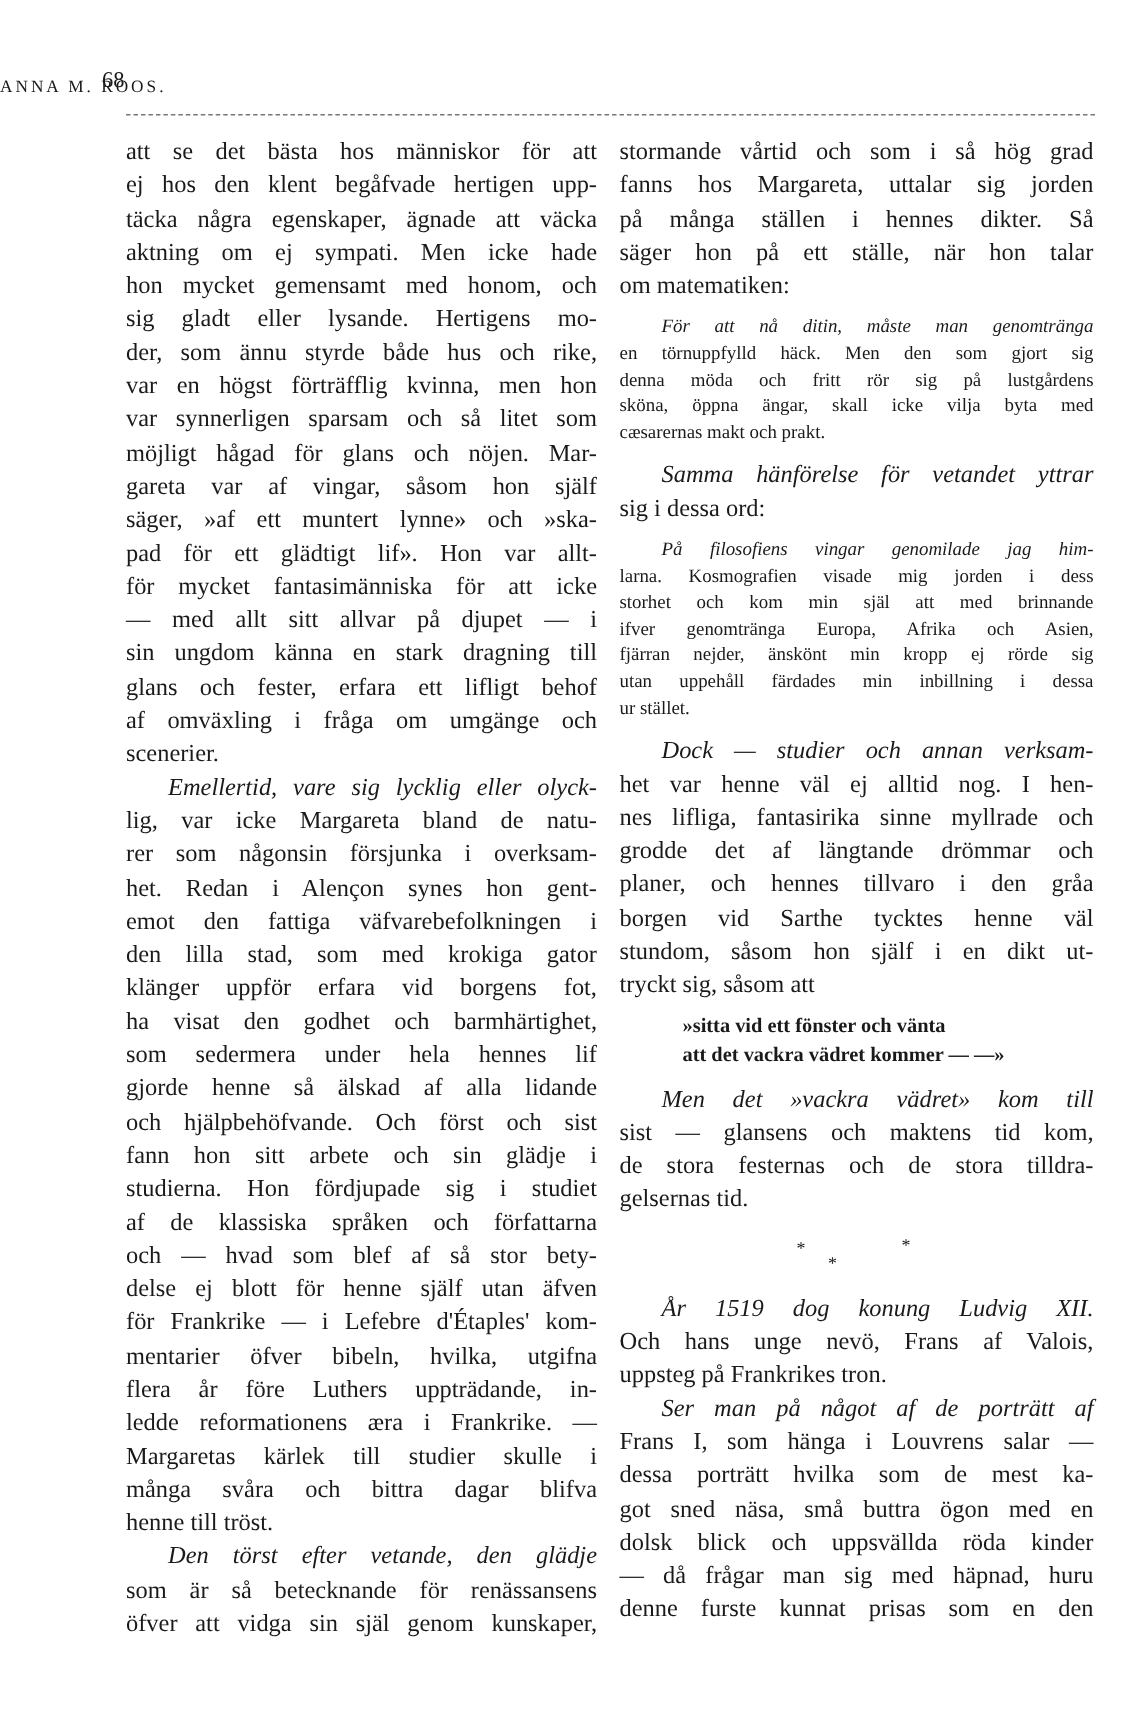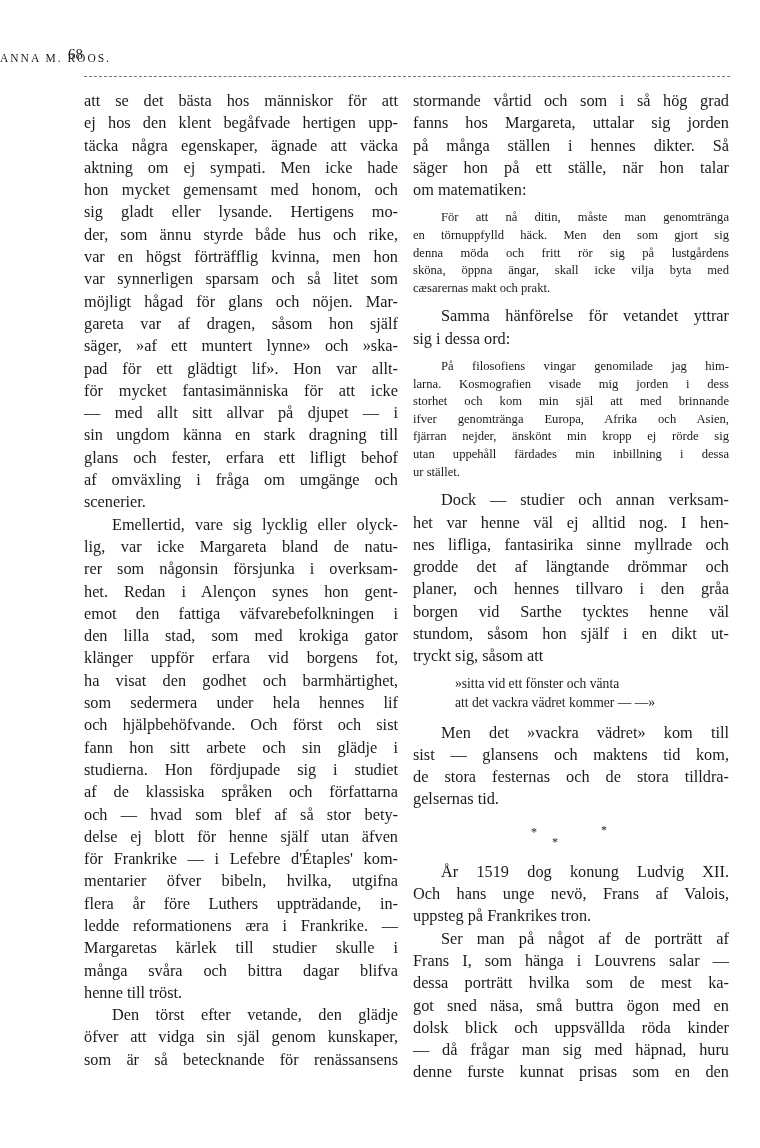--- a/index.html
+++ b/index.html
@@ -9,26 +9,26 @@
   }
   .page-number { position:absolute; left:68px; top:46px; font-size:15px; }
   .running-head { position:absolute; left:0; width:760px; top:52px; text-align:left;
     font-size:11.5px; letter-spacing:2px; }
   .head-rule { position:absolute; left:84px; right:30px; top:76px; border-top:1px dashed #777; }
   .col { position:absolute; top:90px; font-size:16.3px; line-height:22.3px; }
   .col-left { left:84px; width:314px; }
   .col-right { left:413px; width:316px; }
   .line { display:block; text-align:justify; text-align-last:justify; white-space:nowrap; height:22.3px; }
   .line.last { text-align-last:left; }
-  .indent { padding-left:28px; }
+  .indent { padding-left:28px;font-style:italic; }
   .quote { font-size:12.6px; line-height:17.6px; margin:8px 0 8px 0; }
   .quote .line { height:17.6px; }
   .quote .indent { padding-left:28px; }
   .verse { font-size:13.6px; line-height:19px; margin:6px 0 10px 42px; }
-  .verse .line { text-align:left; text-align-last:left; height:19px; }
+  .verse .line { text-align:left; text-align-last:left; height:19px;font-weight:bold; }
   .asterisms { position:relative; height:50px; font-size:12px; }
   .asterisms span { position:absolute; }
 </style>
 </head>
 <body>
 
 <div class="page-number">68</div>
 <div class="running-head">ANNA M. ROOS.</div>
 <div class="head-rule"></div>
 
@@ -37,58 +37,59 @@
       <span class="line">att se det bästa hos människor för att</span>
       <span class="line">ej hos den klent begåfvade hertigen upp-</span>
       <span class="line">täcka några egenskaper, ägnade att väcka</span>
       <span class="line">aktning om ej sympati. Men icke hade</span>
       <span class="line">hon mycket gemensamt med honom, och</span>
       <span class="line">sig gladt eller lysande. Hertigens mo-</span>
       <span class="line">der, som ännu styrde både hus och rike,</span>
       <span class="line">var en högst förträfflig kvinna, men hon</span>
       <span class="line">var synnerligen sparsam och så litet som</span>
       <span class="line">möjligt hågad för glans och nöjen. Mar-</span>
-      <span class="line">gareta var af dragen, såsom hon själf</span>
+      <span class="line">gareta var af vingar, såsom hon själf</span>
       <span class="line">säger, »af ett muntert lynne» och »ska-</span>
       <span class="line">pad för ett glädtigt lif». Hon var allt-</span>
       <span class="line">för mycket fantasimänniska för att icke</span>
       <span class="line">— med allt sitt allvar på djupet — i</span>
       <span class="line">sin ungdom känna en stark dragning till</span>
       <span class="line">glans och fester, erfara ett lifligt behof</span>
       <span class="line">af omväxling i fråga om umgänge och</span>
       <span class="line last">scenerier.</span>
     </div>
   <div>
       <span class="line indent">Emellertid, vare sig lycklig eller olyck-</span>
       <span class="line">lig, var icke Margareta bland de natu-</span>
       <span class="line">rer som någonsin försjunka i overksam-</span>
       <span class="line">het. Redan i Alençon synes hon gent-</span>
       <span class="line">emot den fattiga väfvarebefolkningen i</span>
       <span class="line">den lilla stad, som med krokiga gator</span>
       <span class="line">klänger uppför erfara vid borgens fot,</span>
       <span class="line">ha visat den godhet och barmhärtighet,</span>
       <span class="line">som sedermera under hela hennes lif</span>
+      <span class="line">gjorde henne så älskad af alla lidande</span>
       <span class="line">och hjälpbehöfvande. Och först och sist</span>
       <span class="line">fann hon sitt arbete och sin glädje i</span>
       <span class="line">studierna. Hon fördjupade sig i studiet</span>
       <span class="line">af de klassiska språken och författarna</span>
       <span class="line">och — hvad som blef af så stor bety-</span>
       <span class="line">delse ej blott för henne själf utan äfven</span>
       <span class="line">för Frankrike — i Lefebre d'Étaples' kom-</span>
       <span class="line">mentarier öfver bibeln, hvilka, utgifna</span>
       <span class="line">flera år före Luthers uppträdande, in-</span>
       <span class="line">ledde reformationens æra i Frankrike. —</span>
       <span class="line">Margaretas kärlek till studier skulle i</span>
       <span class="line">många svåra och bittra dagar blifva</span>
       <span class="line last">henne till tröst.</span>
     </div>
   <div>
       <span class="line indent">Den törst efter vetande, den glädje</span>
+      <span class="line">som är så betecknande för renässansens</span>
       <span class="line">öfver att vidga sin själ genom kunskaper,</span>
-      <span class="line">som är så betecknande för renässansens</span>
     </div>
 </div>
 
 <div class="col col-right">
   <div>
       <span class="line">stormande vårtid och som i så hög grad</span>
       <span class="line">fanns hos Margareta, uttalar sig jorden</span>
       <span class="line">på många ställen i hennes dikter. Så</span>
       <span class="line">säger hon på ett ställe, när hon talar</span>
       <span class="line last">om matematiken:</span>

